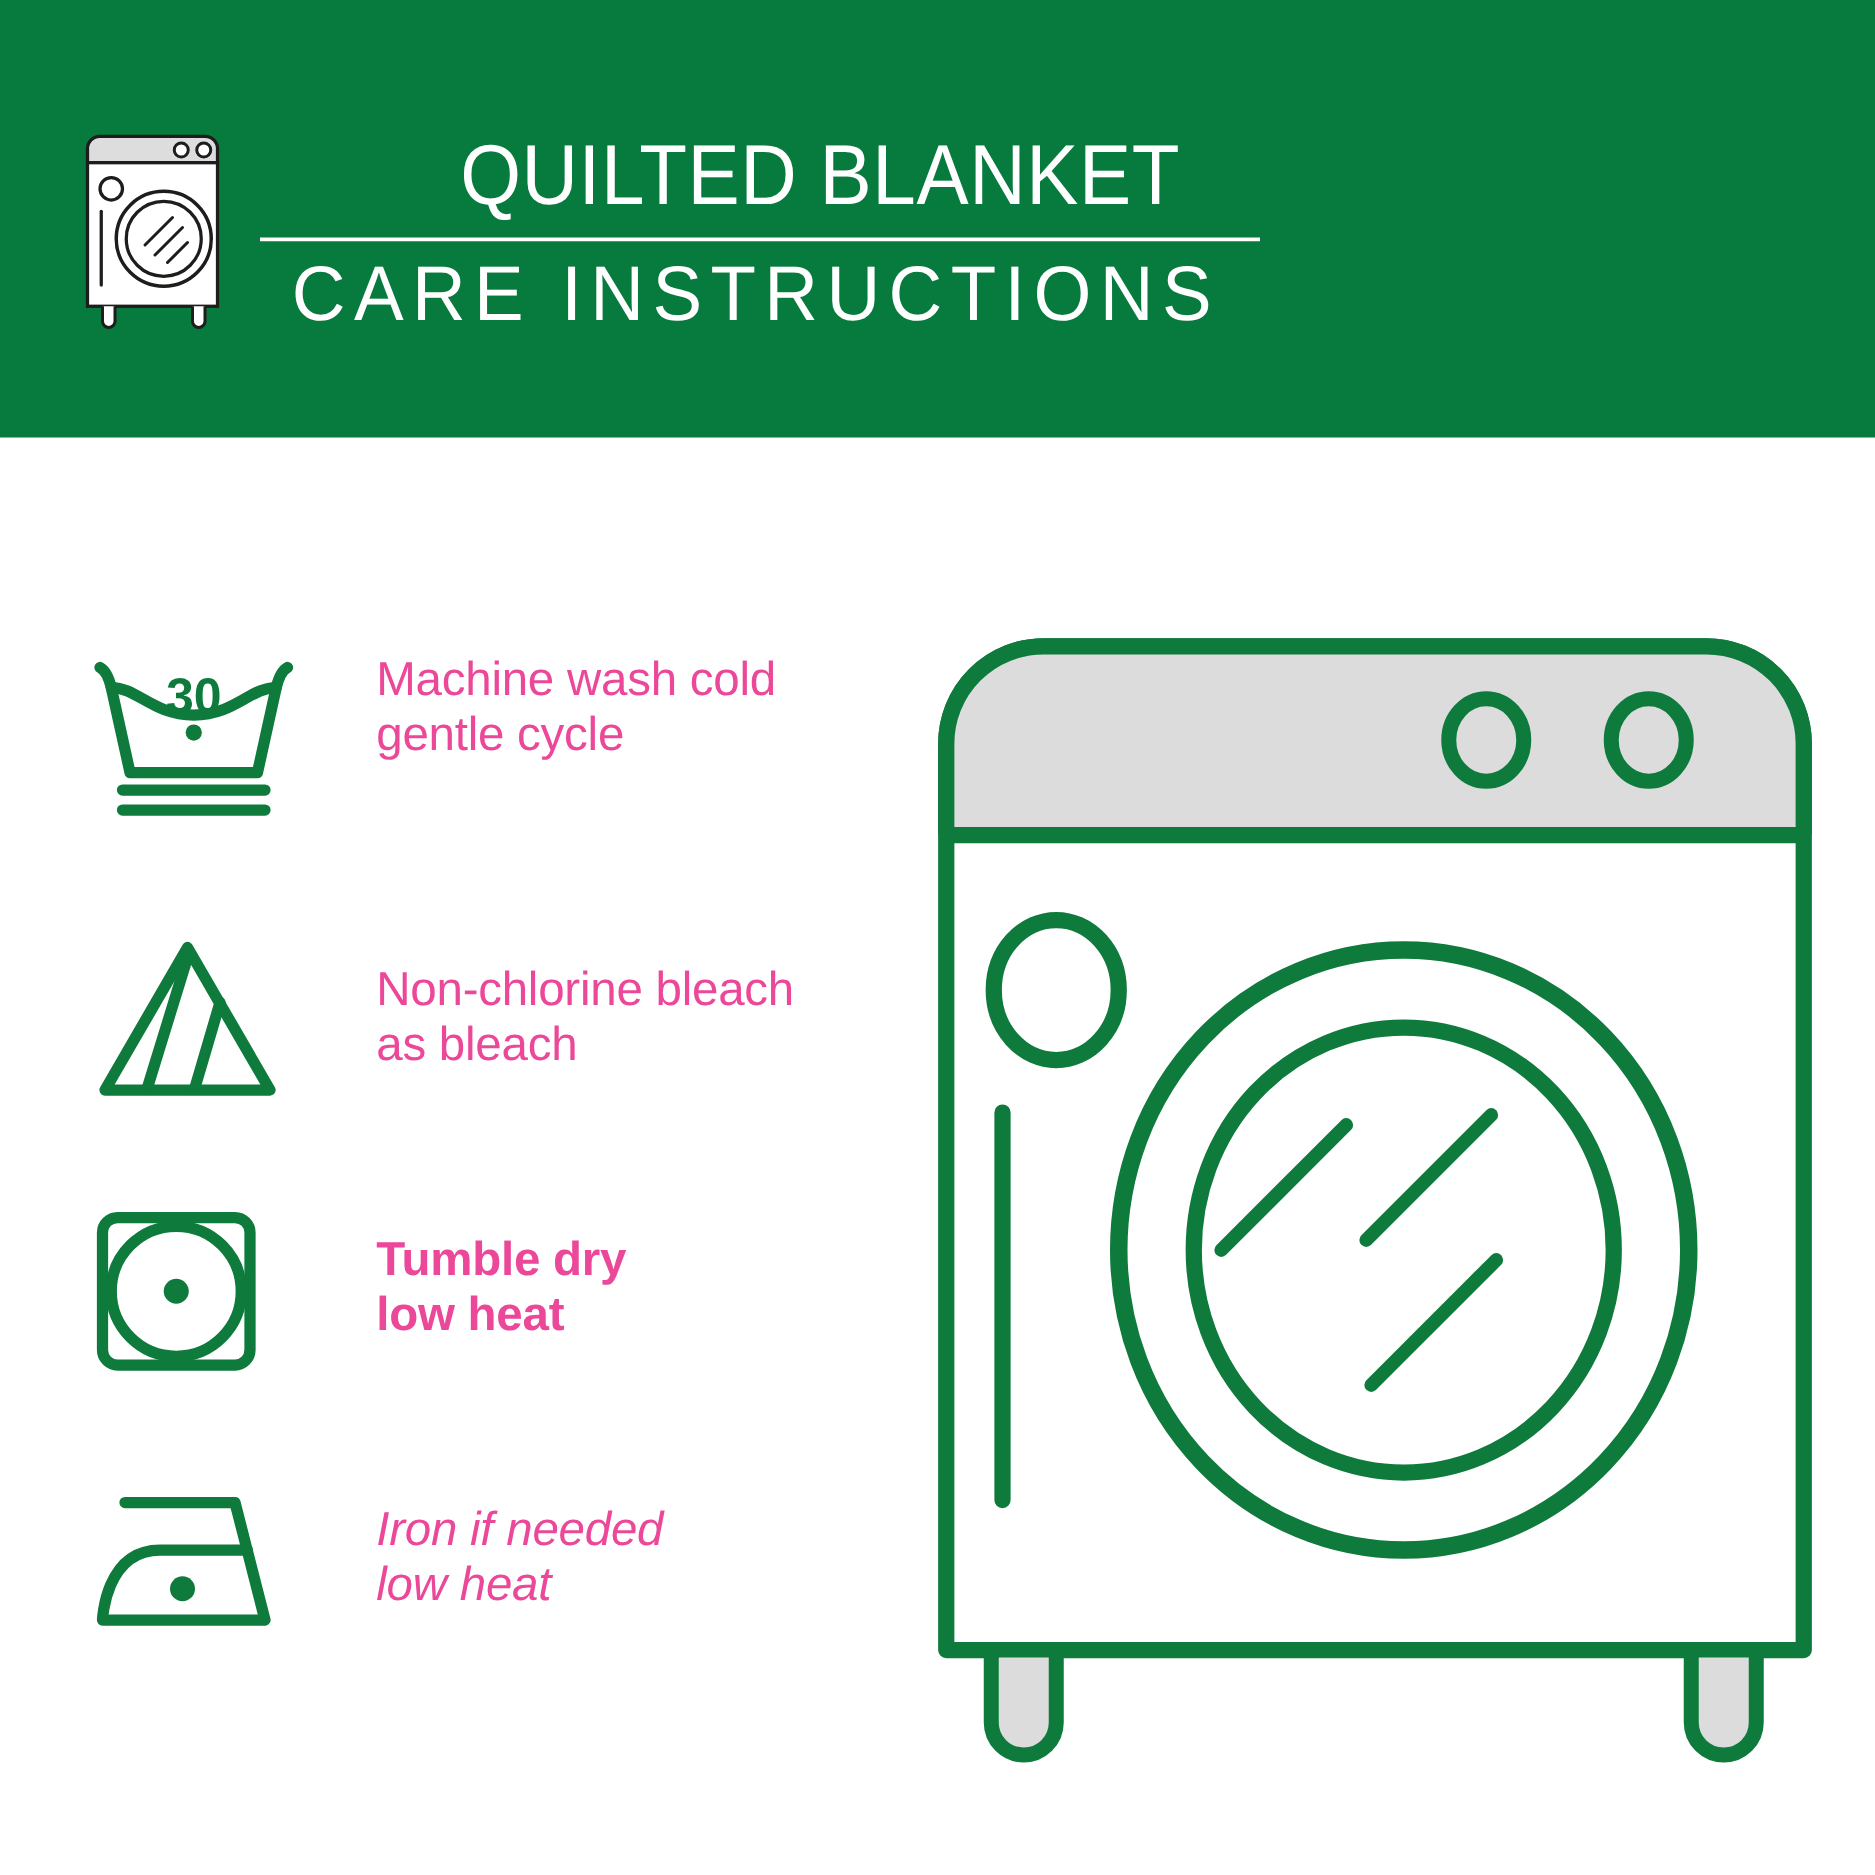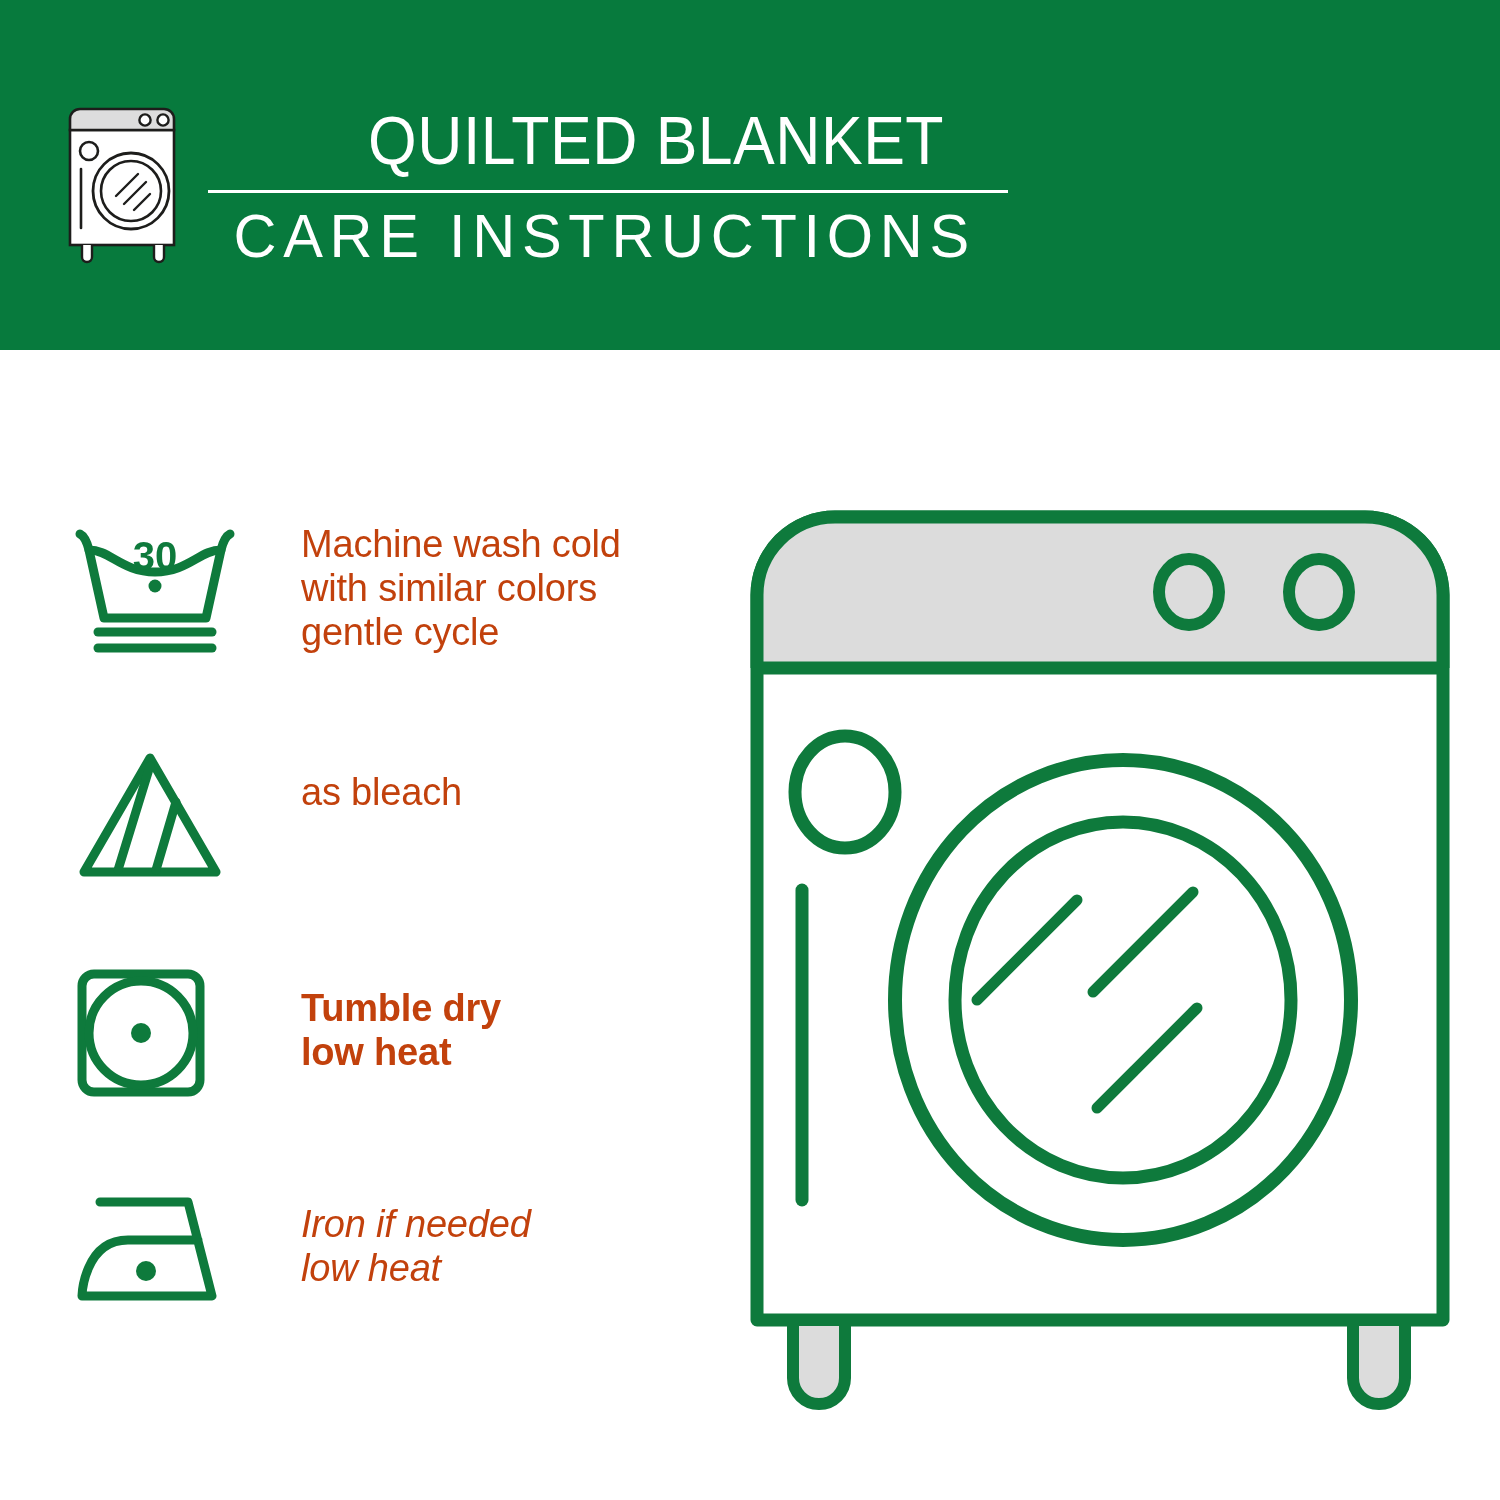--- a/index.html
+++ b/index.html
@@ -88,21 +88,21 @@
   .care-symbol {
     width: 175px;
     flex: 0 0 175px;
     display: flex;
     align-items: flex-end;
     justify-content: flex-start;
     padding-top: 8px;
   }
   .care-text {
     flex: 1 1 auto;
-    color: #c2410c;
+    color: #ec4899;
     font-size: 38px;
     line-height: 44px;
     font-weight: 400;
     padding-left: 56px;
     letter-spacing: -0.2px;
   }
   .care-text .ln { display: block; white-space: nowrap; }
 
   
   .row-wash  .care-text { padding-top: 22px; }
@@ -174,36 +174,36 @@
           <path d="M19 32 C40 32 52 54 85 54 C118 54 130 32 151 32"></path>
           <line x1="28" y1="114" x2="142" y2="114"></line>
           <line x1="28" y1="130" x2="142" y2="130"></line>
         </g>
         <text x="85" y="52" font-family="'Liberation Sans', sans-serif" font-size="40" font-weight="700" fill="#0E7A3C" text-anchor="middle">30</text>
         <circle cx="85" cy="68" r="6.5" fill="#0E7A3C"></circle>
       </svg>
     </div>
     <div class="care-text">
       <span class="ln">Machine wash cold</span>
-      <span class="ln">with similar colors</span>
       <span class="ln">gentle cycle</span>
     </div>
   </div>
 
   <div class="care-row row-bleach">
     <div class="care-symbol">
       <svg viewBox="0 0 170 140" width="170" height="140" xmlns="http://www.w3.org/2000/svg">
         <g fill="none" stroke="#0E7A3C" stroke-width="9" stroke-linecap="round" stroke-linejoin="round">
           <path d="M80 14 L146 128 H14 Z"></path>
           <line x1="80" y1="22" x2="48" y2="126"></line>
           <line x1="106" y1="58" x2="86" y2="126"></line>
         </g>
       </svg>
     </div>
     <div class="care-text">
+      <span class="ln">Non-chlorine bleach</span>
       <span class="ln">as bleach</span>
     </div>
   </div>
 
   <div class="care-row row-dry">
     <div class="care-symbol">
       <svg viewBox="0 0 170 140" width="170" height="140" xmlns="http://www.w3.org/2000/svg">
         <g fill="none" stroke="#0E7A3C" stroke-width="9" stroke-linejoin="round">
           <rect x="12" y="10" width="118" height="118" rx="12" ry="12"></rect>
           <circle cx="71" cy="69" r="52"></circle>

